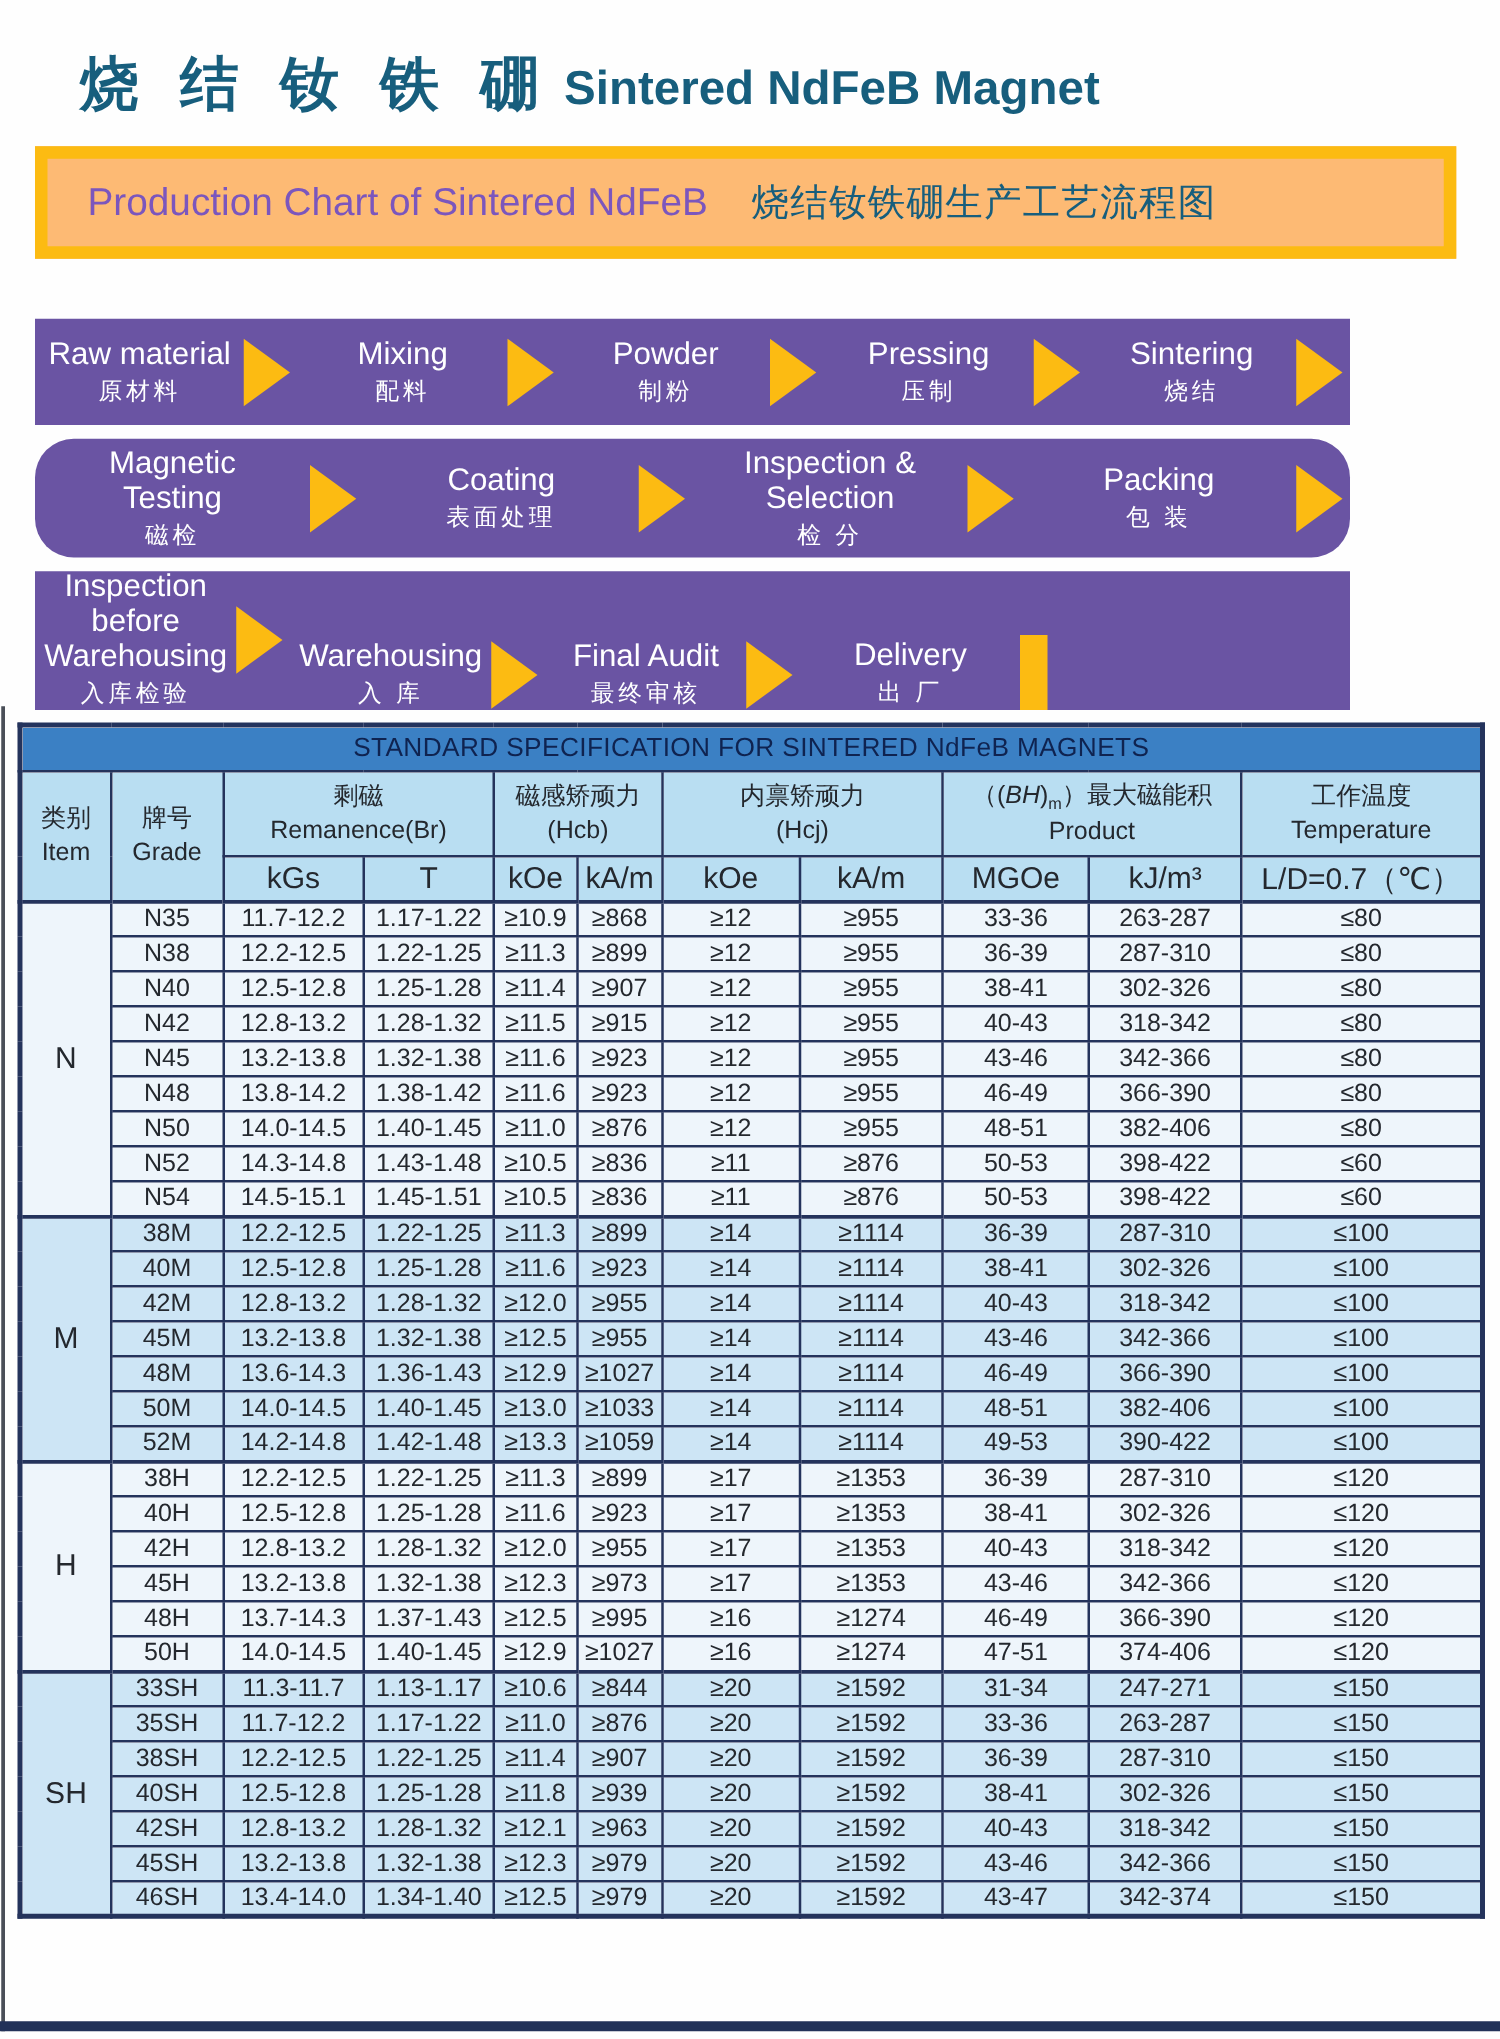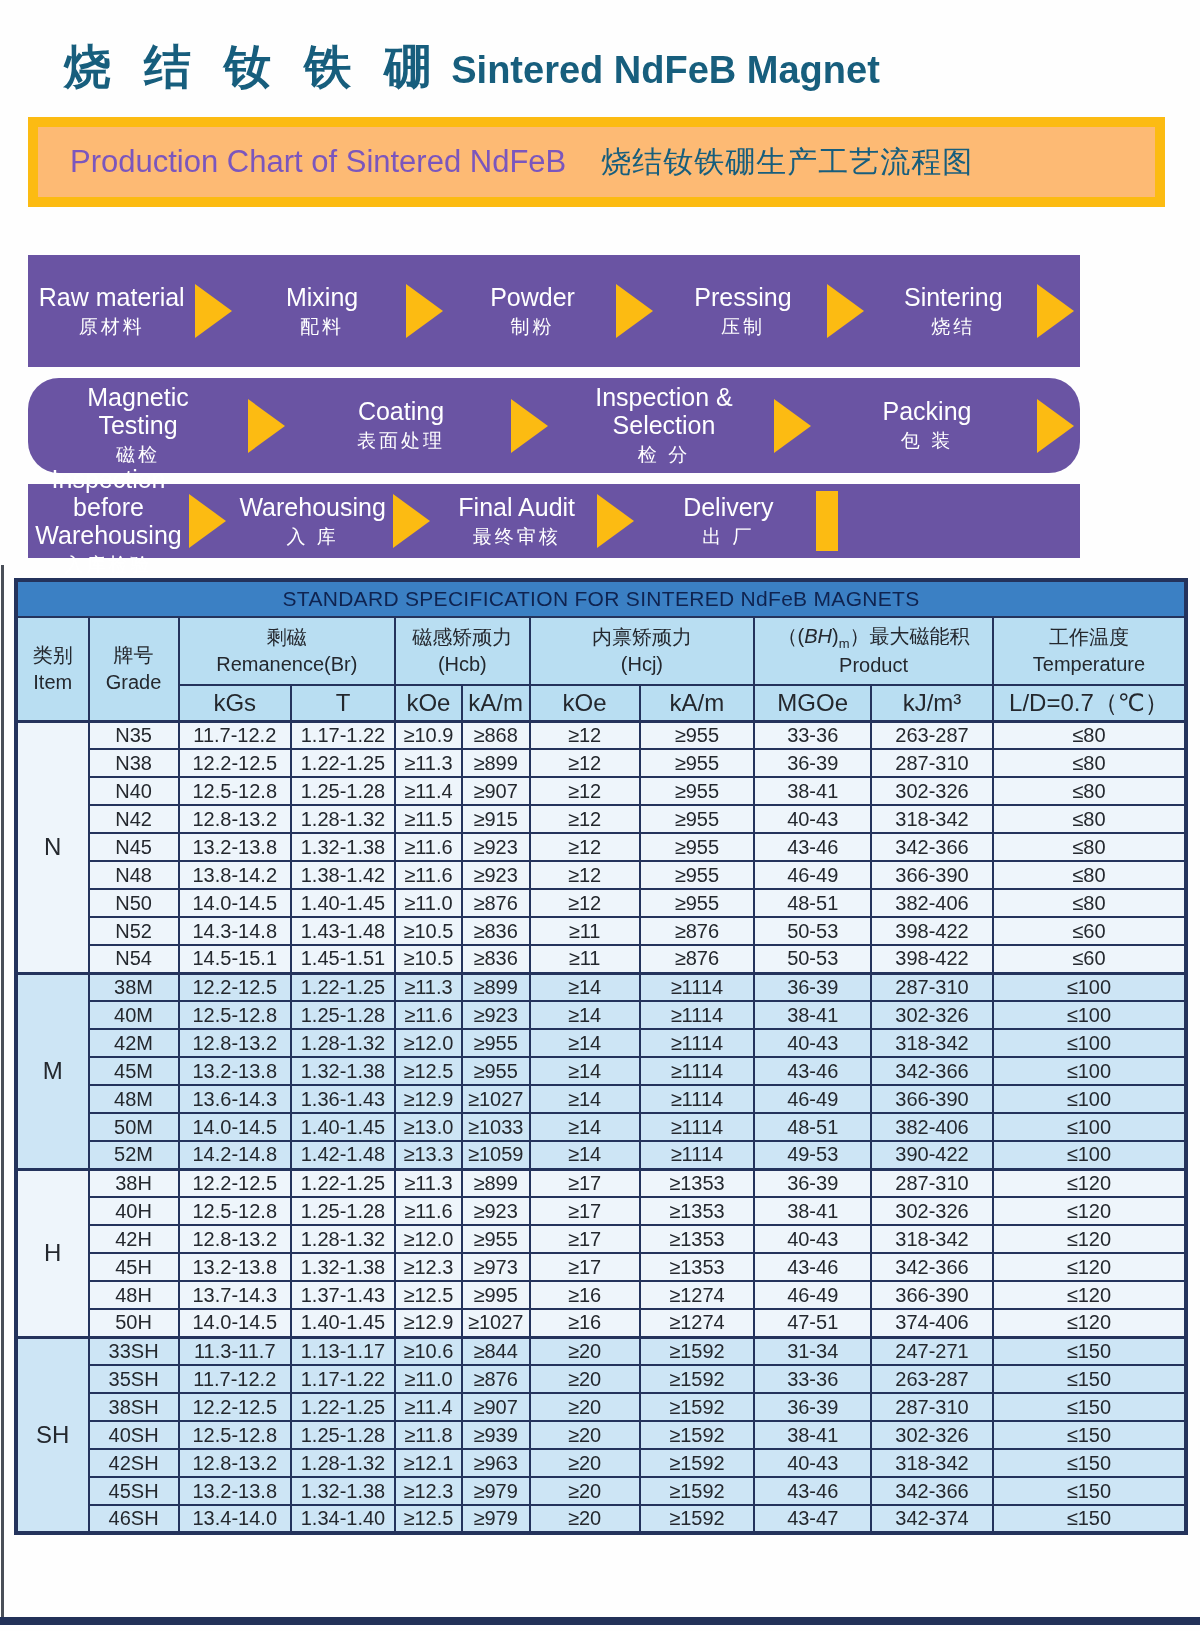--- a/index.html
+++ b/index.html
@@ -21,23 +21,23 @@
   .banner{
     position:absolute;top:117px;left:28px;width:1137px;height:90px;
     border:10px solid var(--yellow);background:#fdba74;display:flex;align-items:center;
     padding-left:32px;white-space:nowrap;
   }
   .banner .en{font-size:31px;color:var(--purpleText);}
   .banner .zh{font-size:30px;color:var(--teal);margin-left:35px;letter-spacing:1px;}
   
   .flow-wrap{position:absolute;top:255px;left:28px;width:1052px;}
   .flow-band{background:var(--purple);display:flex;align-items:center;margin-bottom:11px;color:#fff;}
-  .flow-band.b1{height:112px;}
+  .flow-band.b1{height:85px;}
   .flow-band.b2{height:95px;border-radius:31px;}
-  .flow-band.b3{height:74px;margin-bottom:0;}
+  .flow-band.b3{height:111px;margin-bottom:0;align-items:flex-end;}
   .flow-unit{flex:1 1 0;display:flex;align-items:center;min-width:0;}
   .flow-band.b3 .flow-unit{flex:0 0 19.4%;}
   .flow-step{flex:1 1 auto;text-align:center;padding:0 4px;}
   .step-en{font-size:25px;line-height:1.12;white-space:pre-line;}
   .step-zh{font-size:19px;letter-spacing:3px;margin-top:3px;}
   .flow-arrow{
     flex:0 0 auto;width:0;height:0;margin-right:6px;
     border-top:27px solid transparent;border-bottom:27px solid transparent;
     border-left:37px solid var(--yellow);
   }

